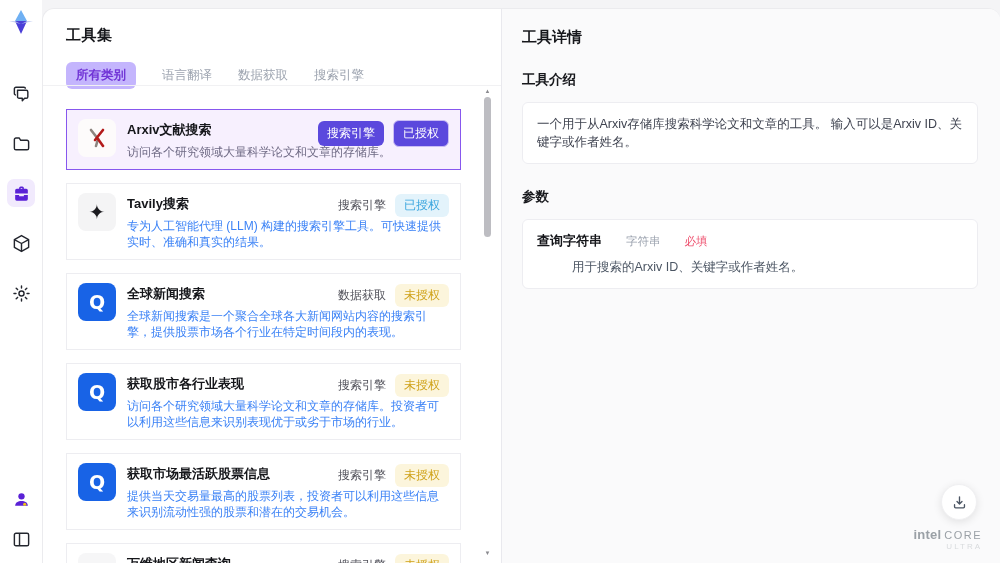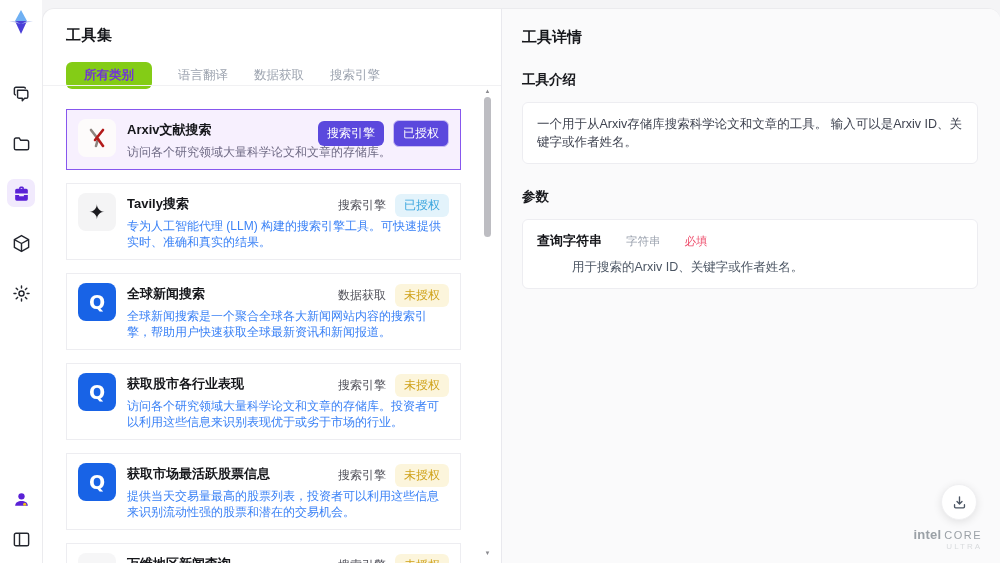--- a/index.html
+++ b/index.html
@@ -32,21 +32,21 @@
     background:#ffffff; border:1px solid #ebebee; border-bottom:none; border-right:none;
     border-top-left-radius:12px; border-top-right-radius:12px;
     display:flex; overflow:hidden;
   }
 
   
   .list-col { width:458px; flex:none; position:relative; padding:17px 0 0 23px; }
   .page-title { font-size:15px; font-weight:bold; letter-spacing:.5px; }
   .tabs { display:flex; align-items:center; gap:26px; margin-top:17px; padding-bottom:12px; }
   .tab { font-size:12.5px; color:#9ca3af; cursor:pointer; white-space:nowrap; }
-  .tab.active { background:#84cc16; color:#7135d6; padding:5px 18px; border-radius:6px; font-weight:bold; }
+  .tab.active { background:#c4b5fd; color:#7135d6; padding:5px 10px; border-radius:6px; font-weight:bold; }
   .tabs-divider { position:absolute; left:0; right:0; top:76px; height:1px; background:#f1f1f3; }
 
   .cards { margin-top:8px; padding-right:40px; }
   .card {
     position:relative; display:flex; gap:11px; align-items:flex-start;
     border:1px solid #ededf1; border-radius:0; background:#fff;
     padding:9px 11px; margin-bottom:13px; cursor:pointer;
   }
   .card.selected { background:#f7f0fe; border:1.5px solid #8757ee; }
   .tool-icon {
@@ -220,21 +220,21 @@
           <span class="badge pill auth-blue">已授权</span>
         </div>
       </div>
 
       <div class="card">
         <div class="tool-icon blue">
             <span class="q">Q</span>
           </div>
         <div class="card-body">
           <div class="card-title">全球新闻搜索</div>
-          <div class="card-desc">全球新闻搜索是一个聚合全球各大新闻网站内容的搜索引擎，帮助用户快速获取全球最新资讯和新闻报道。</div>
+          <div class="card-desc">全球新闻搜索是一个聚合全球各大新闻网站内容的搜索引擎，提供股票市场各个行业在特定时间段内的表现。</div>
         </div>
         <div class="badges">
           <span class="badge cat-plain">数据获取</span>
           <span class="badge pill auth-yellow">未授权</span>
         </div>
       </div>
 
       <div class="card">
         <div class="tool-icon blue">
             <span class="q">Q</span>

